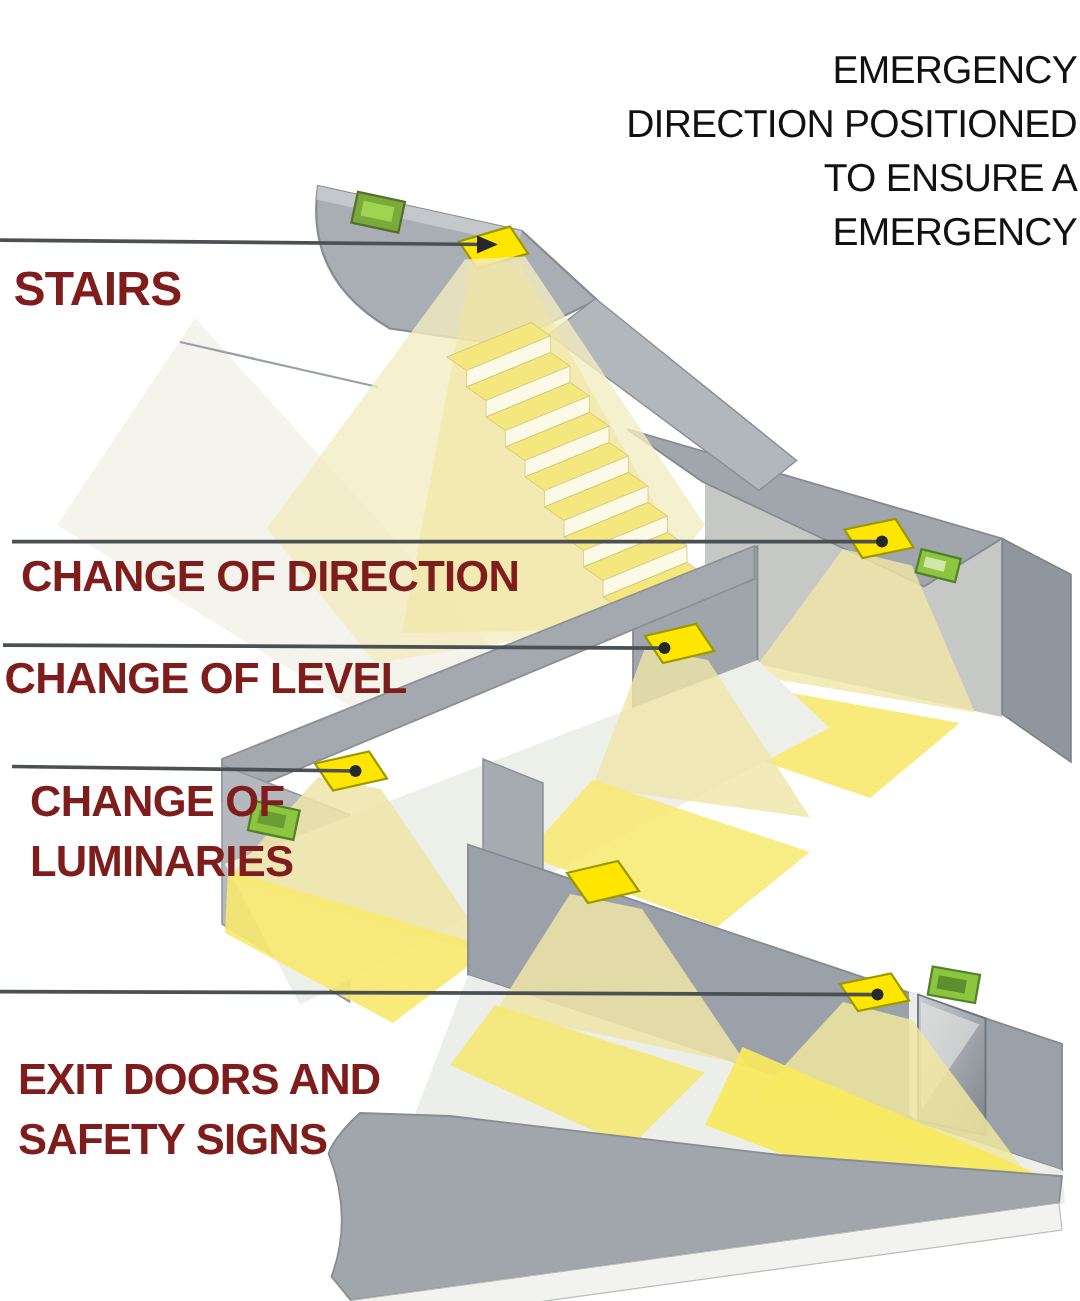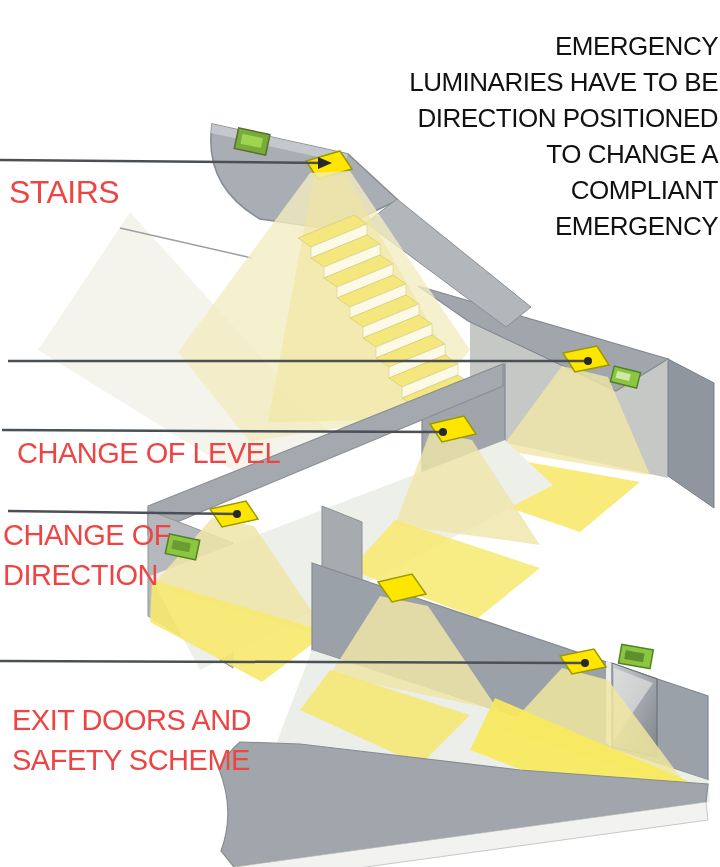--- a/index.html
+++ b/index.html
@@ -3,21 +3,21 @@
 <meta charset="utf-8">
 <style>
   html,body{margin:0;padding:0;background:#ffffff;}
   .scene{
     position:relative;width:720px;height:867px;background:#ffffff;overflow:hidden;
     font-family:"Liberation Sans", sans-serif;color:#141414;margin-top:20px;
   }
   .scene svg{position:absolute;left:0;top:0;}
   .callout{
     position:absolute;z-index:3;font-size:29px;line-height:1.38;
-    letter-spacing:-0.5px;white-space:nowrap;color:#ef4444;
+    letter-spacing:-0.5px;white-space:nowrap;color:#7f1d1d;font-weight:bold;
   }
   .callout.stairs{font-size:32px;}
   .note{
     position:absolute;z-index:3;top:8px;right:2px;width:345px;
     text-align:right;font-size:26px;line-height:36px;letter-spacing:-0.5px;color:#111;
   }
 </style>
 </head>
 <body>
 
@@ -131,35 +131,34 @@
       <polygon points="332,143 318,137 318,149"></polygon>
       <circle cx="588" cy="341" r="4"></circle>
       <circle cx="443" cy="412" r="4"></circle>
       <circle cx="237" cy="494" r="4"></circle>
       <circle cx="585" cy="643" r="4"></circle>
     </g>
   </svg>
 
   <div class="note">
     <div>EMERGENCY</div>
-    <div>LUMINARIES HAVE TO BE</div>
     <div>DIRECTION POSITIONED</div>
-    <div>TO CHANGE A</div>
-    <div>COMPLIANT</div>
+    <div>TO ENSURE A</div>
     <div>EMERGENCY</div>
   </div>
 
   <div class="callout stairs" style="left:9px;top:150px">STAIRS</div>
 
+  <div class="callout" style="left:14px;top:345px">CHANGE OF DIRECTION</div>
 
-  <div class="callout" style="left:17px;top:413px">CHANGE OF LEVEL</div>
+  <div class="callout" style="left:3px;top:413px">CHANGE OF LEVEL</div>
 
-  <div class="callout" style="left:3px;top:495px">
+  <div class="callout" style="left:20px;top:495px">
     <div>CHANGE OF</div>
-    <div>DIRECTION</div>
+    <div>LUMINARIES</div>
   </div>
 
   <div class="callout" style="left:12px;top:680px">
     <div>EXIT DOORS AND</div>
-    <div>SAFETY SCHEME</div>
+    <div>SAFETY SIGNS</div>
   </div>
 
 </div>
 
 </body></html>

